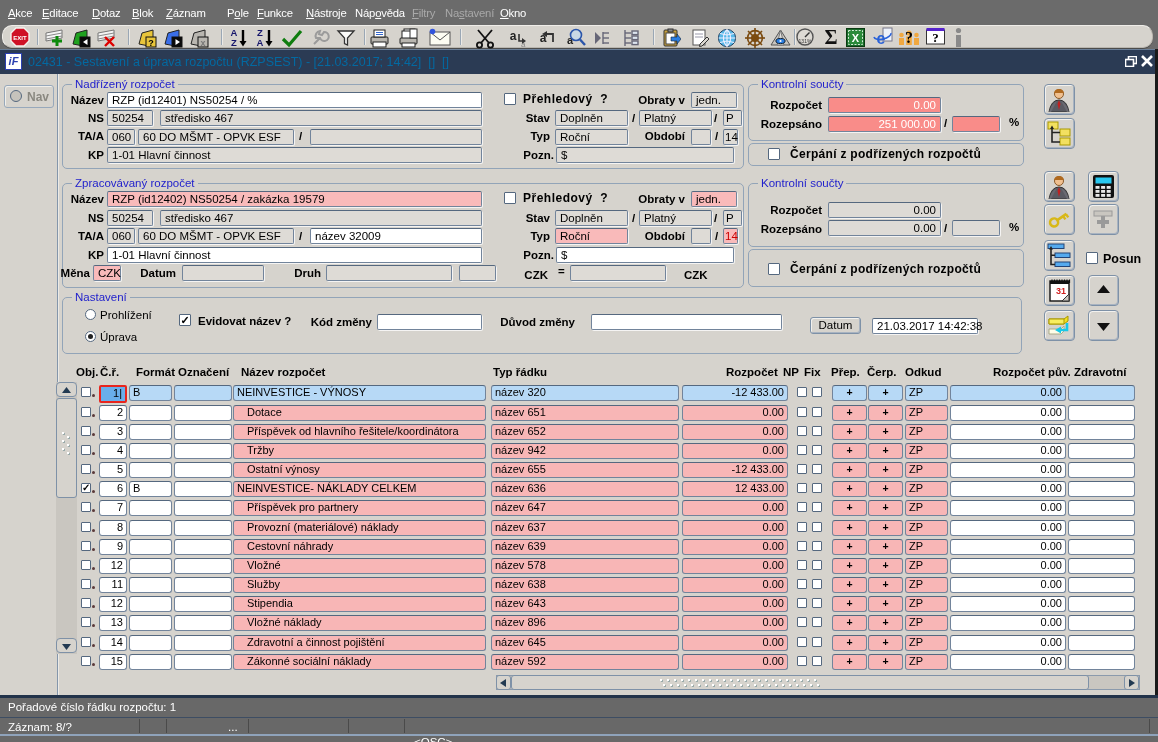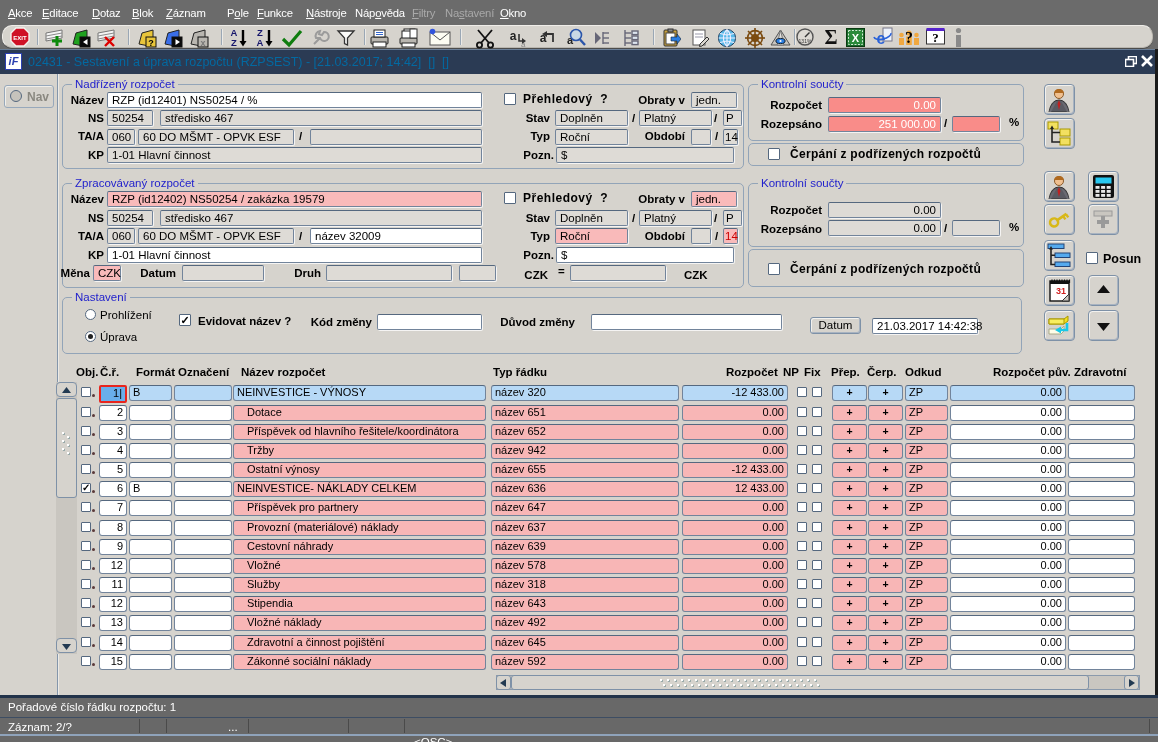--- a/index.html
+++ b/index.html
@@ -546,21 +546,21 @@
 <div class="tc" style="left:868px;top:557.9300000000001px;width:35px;background:#f8b6b6;text-align:center;font-weight:bold;font-size:10.5px">+</div>
 <div class="tc" style="left:905px;top:557.9300000000001px;width:43px;background:#f8b6b6;">ZP</div>
 <div class="tc num" style="left:950px;top:557.9300000000001px;width:116px;background:#fff;">0.00</div>
 <div class="tc" style="left:1068px;top:557.9300000000001px;width:67px;background:#fff;"></div>
 <div class="cbs" style="left:81px;top:579.1px"></div>
 <div class="abs" style="left:92px;top:586.1px;width:3px;height:3px;border-radius:50%;background:#5a3a3a"></div>
 <div class="tc num" style="left:99px;top:577.1px;width:28px;background:#fff;">11</div>
 <div class="tc" style="left:129px;top:577.1px;width:43px;background:#fff;"></div>
 <div class="tc" style="left:174px;top:577.1px;width:58px;background:#fff;"></div>
 <div class="tc" style="left:233px;top:577.1px;width:253px;background:#f8b6b6;padding-left:13px;">Služby</div>
-<div class="tc" style="left:491px;top:577.1px;width:188px;background:#f8b6b6;">název 318</div>
+<div class="tc" style="left:491px;top:577.1px;width:188px;background:#f8b6b6;">název 638</div>
 <div class="tc num" style="left:682px;top:577.1px;width:106px;background:#f8b6b6;">0.00</div>
 <div class="cbs" style="left:797px;top:579.1px"></div>
 <div class="cbs" style="left:812px;top:579.1px"></div>
 <div class="tc" style="left:832px;top:577.1px;width:35px;background:#f8b6b6;text-align:center;font-weight:bold;font-size:10.5px">+</div>
 <div class="tc" style="left:868px;top:577.1px;width:35px;background:#f8b6b6;text-align:center;font-weight:bold;font-size:10.5px">+</div>
 <div class="tc" style="left:905px;top:577.1px;width:43px;background:#f8b6b6;">ZP</div>
 <div class="tc num" style="left:950px;top:577.1px;width:116px;background:#fff;">0.00</div>
 <div class="tc" style="left:1068px;top:577.1px;width:67px;background:#fff;"></div>
 <div class="cbs" style="left:81px;top:598.27px"></div>
 <div class="abs" style="left:92px;top:605.27px;width:3px;height:3px;border-radius:50%;background:#5a3a3a"></div>
@@ -576,21 +576,21 @@
 <div class="tc" style="left:868px;top:596.27px;width:35px;background:#f8b6b6;text-align:center;font-weight:bold;font-size:10.5px">+</div>
 <div class="tc" style="left:905px;top:596.27px;width:43px;background:#f8b6b6;">ZP</div>
 <div class="tc num" style="left:950px;top:596.27px;width:116px;background:#fff;">0.00</div>
 <div class="tc" style="left:1068px;top:596.27px;width:67px;background:#fff;"></div>
 <div class="cbs" style="left:81px;top:617.44px"></div>
 <div class="abs" style="left:92px;top:624.44px;width:3px;height:3px;border-radius:50%;background:#5a3a3a"></div>
 <div class="tc num" style="left:99px;top:615.44px;width:28px;background:#fff;">13</div>
 <div class="tc" style="left:129px;top:615.44px;width:43px;background:#fff;"></div>
 <div class="tc" style="left:174px;top:615.44px;width:58px;background:#fff;"></div>
 <div class="tc" style="left:233px;top:615.44px;width:253px;background:#f8b6b6;padding-left:13px;">Vložné náklady</div>
-<div class="tc" style="left:491px;top:615.44px;width:188px;background:#f8b6b6;">název 492</div>
+<div class="tc" style="left:491px;top:615.44px;width:188px;background:#f8b6b6;">název 896</div>
 <div class="tc num" style="left:682px;top:615.44px;width:106px;background:#f8b6b6;">0.00</div>
 <div class="cbs" style="left:797px;top:617.44px"></div>
 <div class="cbs" style="left:812px;top:617.44px"></div>
 <div class="tc" style="left:832px;top:615.44px;width:35px;background:#f8b6b6;text-align:center;font-weight:bold;font-size:10.5px">+</div>
 <div class="tc" style="left:868px;top:615.44px;width:35px;background:#f8b6b6;text-align:center;font-weight:bold;font-size:10.5px">+</div>
 <div class="tc" style="left:905px;top:615.44px;width:43px;background:#f8b6b6;">ZP</div>
 <div class="tc num" style="left:950px;top:615.44px;width:116px;background:#fff;">0.00</div>
 <div class="tc" style="left:1068px;top:615.44px;width:67px;background:#fff;"></div>
 <div class="cbs" style="left:81px;top:636.61px"></div>
 <div class="abs" style="left:92px;top:643.61px;width:3px;height:3px;border-radius:50%;background:#5a3a3a"></div>
@@ -787,21 +787,21 @@
     <path d="M20 10 v7 h-6" fill="none" stroke="#18c8e8" stroke-width="2.6"></path>
     <polygon points="14,13.5 14,20.5 8,17" fill="#18c8e8"></polygon>
   </svg>
 <div class="btn31" style="left:1088px;top:310px;width:31px;height:31px"></div>
 <svg class="abs" style="left:1091px;top:313px" width="25" height="25" viewBox="0 0 25 25">
     <polygon points="6,10 19,10 12.5,18" fill="#111"></polygon>
   </svg>
 <div class="abs" style="left:0;top:695px;width:1158px;height:47px;background:#686868;border-top:3px solid #22334a"></div>
 <div class="abs" style="left:8px;top:701px;font-size:11.5px;color:#fff">Pořadové číslo řádku rozpočtu: 1</div>
 <div class="abs" style="left:0;top:717px;width:1158px;height:1px;background:#3d4d63"></div>
-<div class="abs" style="left:8px;top:721px;font-size:11.5px;color:#fff">Záznam: 2/?</div>
+<div class="abs" style="left:8px;top:721px;font-size:11.5px;color:#fff">Záznam: 8/?</div>
 <div class="abs" style="left:139px;top:719px;width:1px;height:14px;background:#9a9a9a;border-left:1px solid #4a4a4a"></div>
 <div class="abs" style="left:166px;top:719px;width:1px;height:14px;background:#9a9a9a;border-left:1px solid #4a4a4a"></div>
 <div class="abs" style="left:248px;top:719px;width:1px;height:14px;background:#9a9a9a;border-left:1px solid #4a4a4a"></div>
 <div class="abs" style="left:348px;top:719px;width:1px;height:14px;background:#9a9a9a;border-left:1px solid #4a4a4a"></div>
 <div class="abs" style="left:404px;top:719px;width:1px;height:14px;background:#9a9a9a;border-left:1px solid #4a4a4a"></div>
 <div class="abs" style="left:1149px;top:719px;width:1px;height:14px;background:#9a9a9a;border-left:1px solid #4a4a4a"></div>
 <div class="abs" style="left:228px;top:721px;font-size:11.5px;color:#fff">...</div>
 <div class="abs" style="left:414px;top:736px;font-size:11.5px;color:#fff">&lt;OSC&gt;</div>
 <div class="abs" style="left:0;top:734px;width:1158px;height:1.5px;background:#8fa3bb"></div>
 

